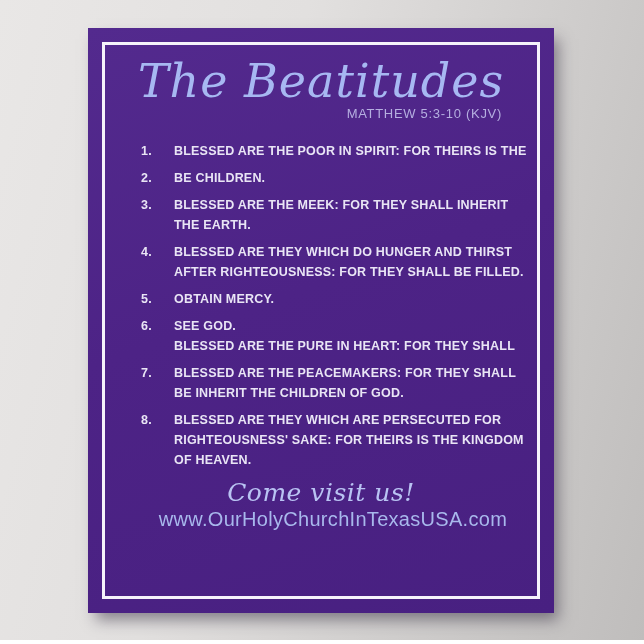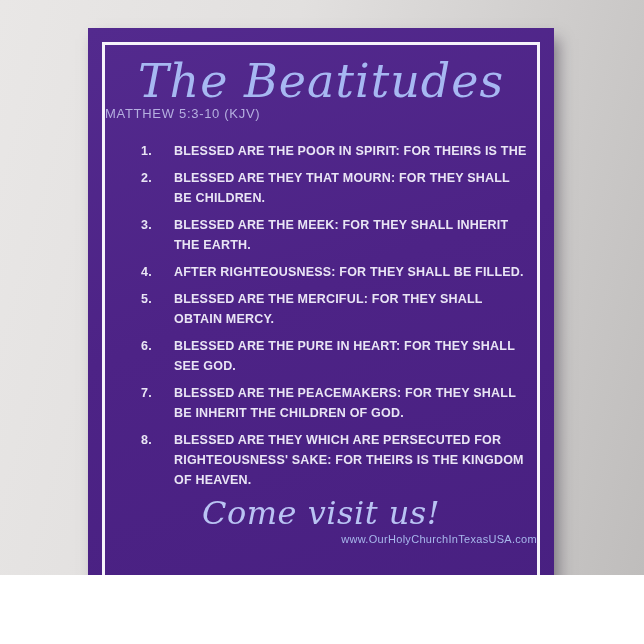--- a/index.html
+++ b/index.html
@@ -2,21 +2,21 @@
 <html><head>
 <meta charset="utf-8">
 <style>
   html, body {
     margin: 0;
     padding: 0;
   }
   .backdrop {
     position: relative;
     width: 644px;
-    height: 575px;
+    height: 640px;
     overflow: hidden;
     background: linear-gradient(105deg, #e9e7e6 0%, #e2e0df 38%, #cbc9c8 78%, #bfbdbc 100%);
     font-family: "Liberation Sans", sans-serif;
   }
   .poster {
     position: absolute;
     left: 88px;
     top: 28px;
     width: 466px;
     height: 585px;
@@ -45,21 +45,22 @@
     font-family: "DejaVu Serif", serif;
     font-style: italic;
     font-weight: normal;
     font-size: 46px;
     line-height: 48px;
     color: #a7b8f2;
     letter-spacing: 1px;
   }
   .subtitle {
     margin-top: 1px;
-    padding-right: 18px;
+    text-align: right;
+    padding-right: 35px;
     font-size: 13px;
     line-height: 16px;
     letter-spacing: 0.7px;
     color: #b5afe0;
   }
   .list {
     list-style: none;
     margin: 19px 0 0 0;
     padding: 0 0 0 36px;
     color: #e9e5f5;
@@ -84,29 +85,29 @@
     letter-spacing: 0.2px;
     white-space: nowrap;
     padding-left: 8px;
   }
   .invite {
     margin-top: 8px;
     text-align: center;
     font-family: "DejaVu Serif", serif;
     font-style: italic;
     font-weight: normal;
-    font-size: 32px;
+    font-size: 25px;
     line-height: 30px;
     color: #b9c3f3;
     letter-spacing: 0.5px;
   }
   .site {
     margin-top: 3px;
-    text-align: right;
-    font-size: 11px;
+    text-align: center;
+    font-size: 20px;
     line-height: 17px;
     color: #a8b8ec;
     letter-spacing: 0.3px;
     padding-left: 24px;
   }
 </style>
 </head>
 <body>
 
 <div class="backdrop">
@@ -120,53 +121,52 @@
           <li class="item">
             <span class="num">1.</span>
             <span class="txt">
               <div class="line">BLESSED ARE THE POOR IN SPIRIT: FOR THEIRS IS THE</div>
             </span>
           </li>
 
           <li class="item">
             <span class="num">2.</span>
             <span class="txt">
-              <div class="line">BLESSED ARE THEY THAT MOURN: FOR THEY SHALL</div>
               <div class="line">BE CHILDREN.</div>
             </span>
           </li>
 
           <li class="item">
             <span class="num">3.</span>
             <span class="txt">
               <div class="line">BLESSED ARE THE MEEK: FOR THEY SHALL INHERIT</div>
               <div class="line">THE EARTH.</div>
             </span>
           </li>
 
           <li class="item">
             <span class="num">4.</span>
             <span class="txt">
+              <div class="line">BLESSED ARE THEY WHICH DO HUNGER AND THIRST</div>
               <div class="line">AFTER RIGHTEOUSNESS: FOR THEY SHALL BE FILLED.</div>
             </span>
           </li>
 
           <li class="item">
             <span class="num">5.</span>
             <span class="txt">
-              <div class="line">BLESSED ARE THE MERCIFUL: FOR THEY SHALL</div>
               <div class="line">OBTAIN MERCY.</div>
             </span>
           </li>
 
           <li class="item">
             <span class="num">6.</span>
             <span class="txt">
+              <div class="line">SEE GOD.</div>
               <div class="line">BLESSED ARE THE PURE IN HEART: FOR THEY SHALL</div>
-              <div class="line">SEE GOD.</div>
             </span>
           </li>
 
           <li class="item">
             <span class="num">7.</span>
             <span class="txt">
               <div class="line">BLESSED ARE THE PEACEMAKERS: FOR THEY SHALL</div>
               <div class="line">BE INHERIT THE CHILDREN OF GOD.</div>
             </span>
           </li>

